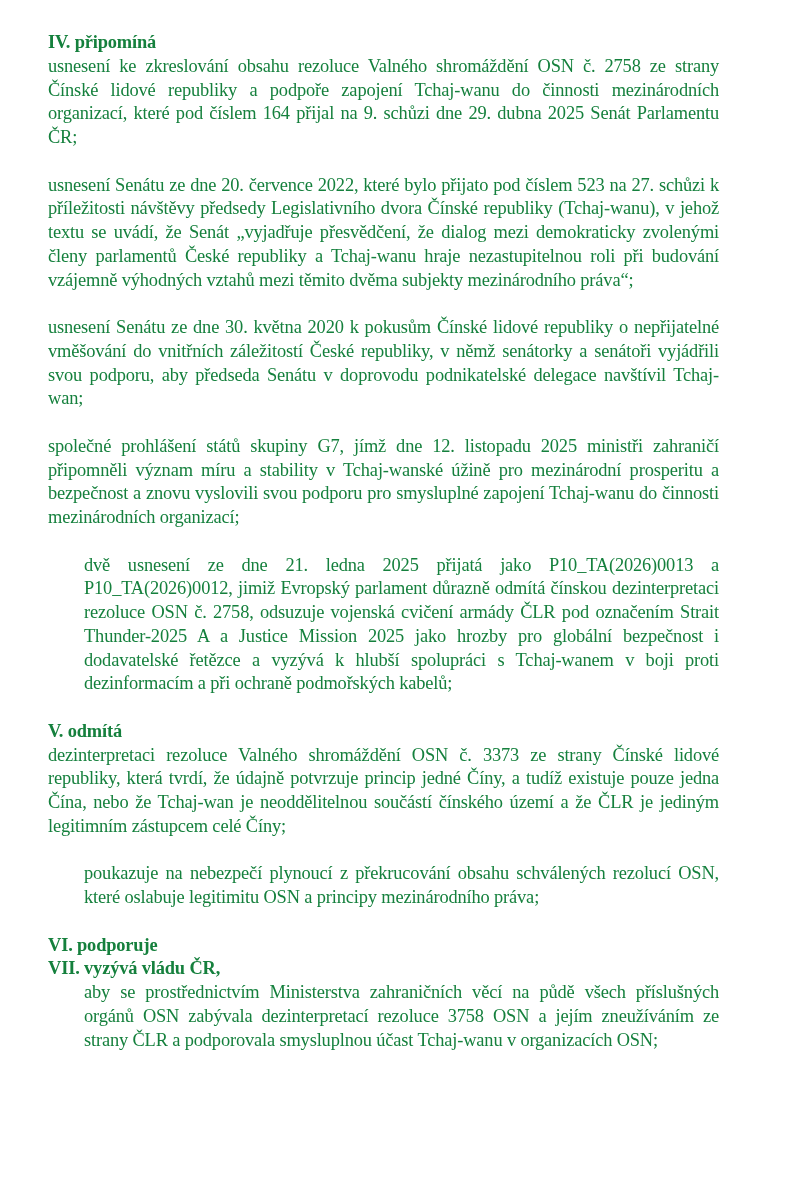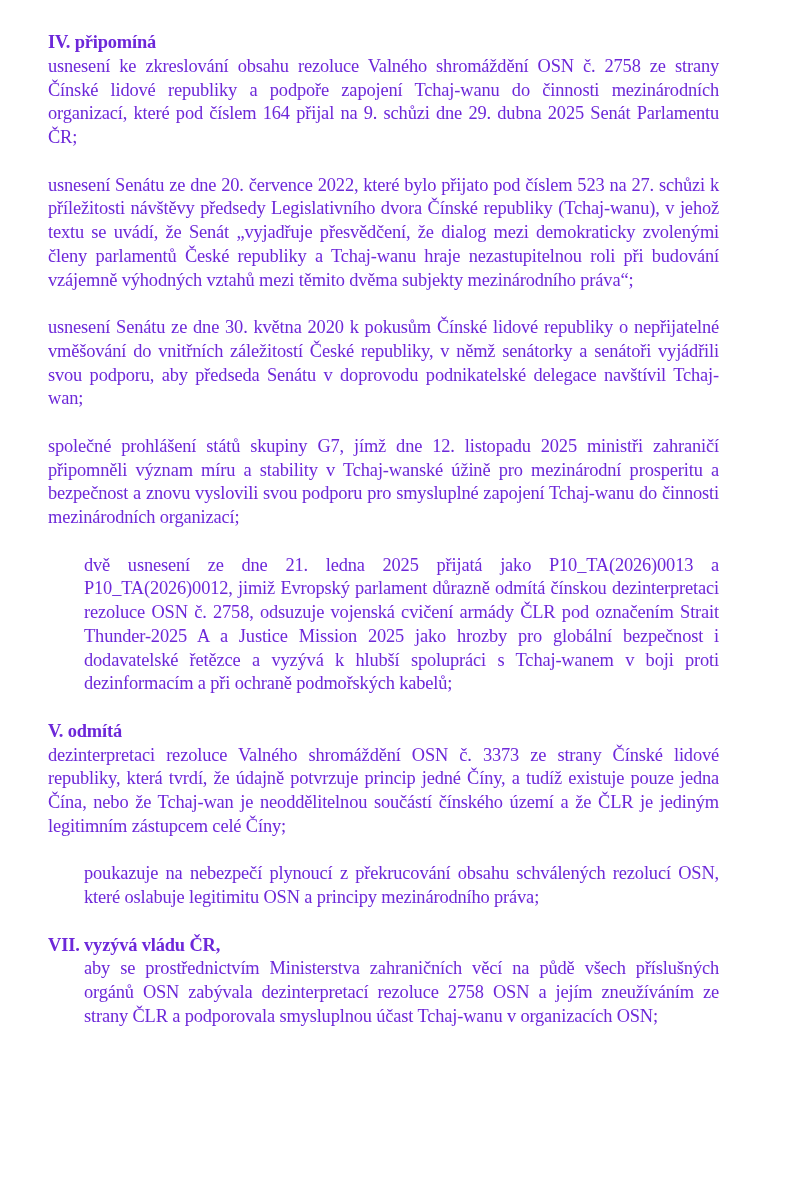--- a/index.html
+++ b/index.html
@@ -14,21 +14,21 @@
       position: relative;
     }
     .page {
       position: absolute;
       left: 48px;
       top: 31px;
       width: 671px;
       font-family: "Liberation Serif", "DejaVu Serif", serif;
       font-size: 18.4px;
       line-height: 23.75px;
-      color: #6d28d9;
+      color: #15803d;
       letter-spacing: -0.15px;
     }
     .section {
       margin: 0;
     }
     .heading {
       font-weight: bold;
       margin: 0;
     }
     .para {
@@ -55,20 +55,21 @@
     <p class="para">dvě usnesení ze dne 21. ledna 2025 přijatá jako P10_TA(2026)0013 a P10_TA(2026)0012, jimiž Evropský parlament důrazně odmítá čínskou dezinterpretaci rezoluce OSN č. 2758, odsuzuje vojenská cvičení armády ČLR pod označením Strait Thunder-2025 A a Justice Mission 2025 jako hrozby pro globální bezpečnost i dodavatelské řetězce a vyzývá k hlubší spolupráci s Tchaj-wanem v boji proti dezinformacím a při ochraně podmořských kabelů;</p>
   </div>
 
   <div class="section">
     <p class="heading">V. odmítá</p>
     <p class="para">dezinterpretaci rezoluce Valného shromáždění OSN č. 3373 ze strany Čínské lidové republiky, která tvrdí, že údajně potvrzuje princip jedné Číny, a tudíž existuje pouze jedna Čína, nebo že Tchaj-wan je neoddělitelnou součástí čínského území a že ČLR je jediným legitimním zástupcem celé Číny;</p>
     <p class="para">poukazuje na nebezpečí plynoucí z překrucování obsahu schválených rezolucí OSN, které oslabuje legitimitu OSN a principy mezinárodního práva;</p>
   </div>
 
   <div class="section">
+    <p class="heading">VI. podporuje</p>
   </div>
 
   <div class="section">
     <p class="heading">VII. vyzývá vládu ČR,</p>
-    <p class="para">aby se prostřednictvím Ministerstva zahraničních věcí na půdě všech příslušných orgánů OSN zabývala dezinterpretací rezoluce 2758 OSN a jejím zneužíváním ze strany ČLR a podporovala smysluplnou účast Tchaj-wanu v organizacích OSN;</p>
+    <p class="para">aby se prostřednictvím Ministerstva zahraničních věcí na půdě všech příslušných orgánů OSN zabývala dezinterpretací rezoluce 3758 OSN a jejím zneužíváním ze strany ČLR a podporovala smysluplnou účast Tchaj-wanu v organizacích OSN;</p>
   </div>
 
 </div>
 
 </body></html>

